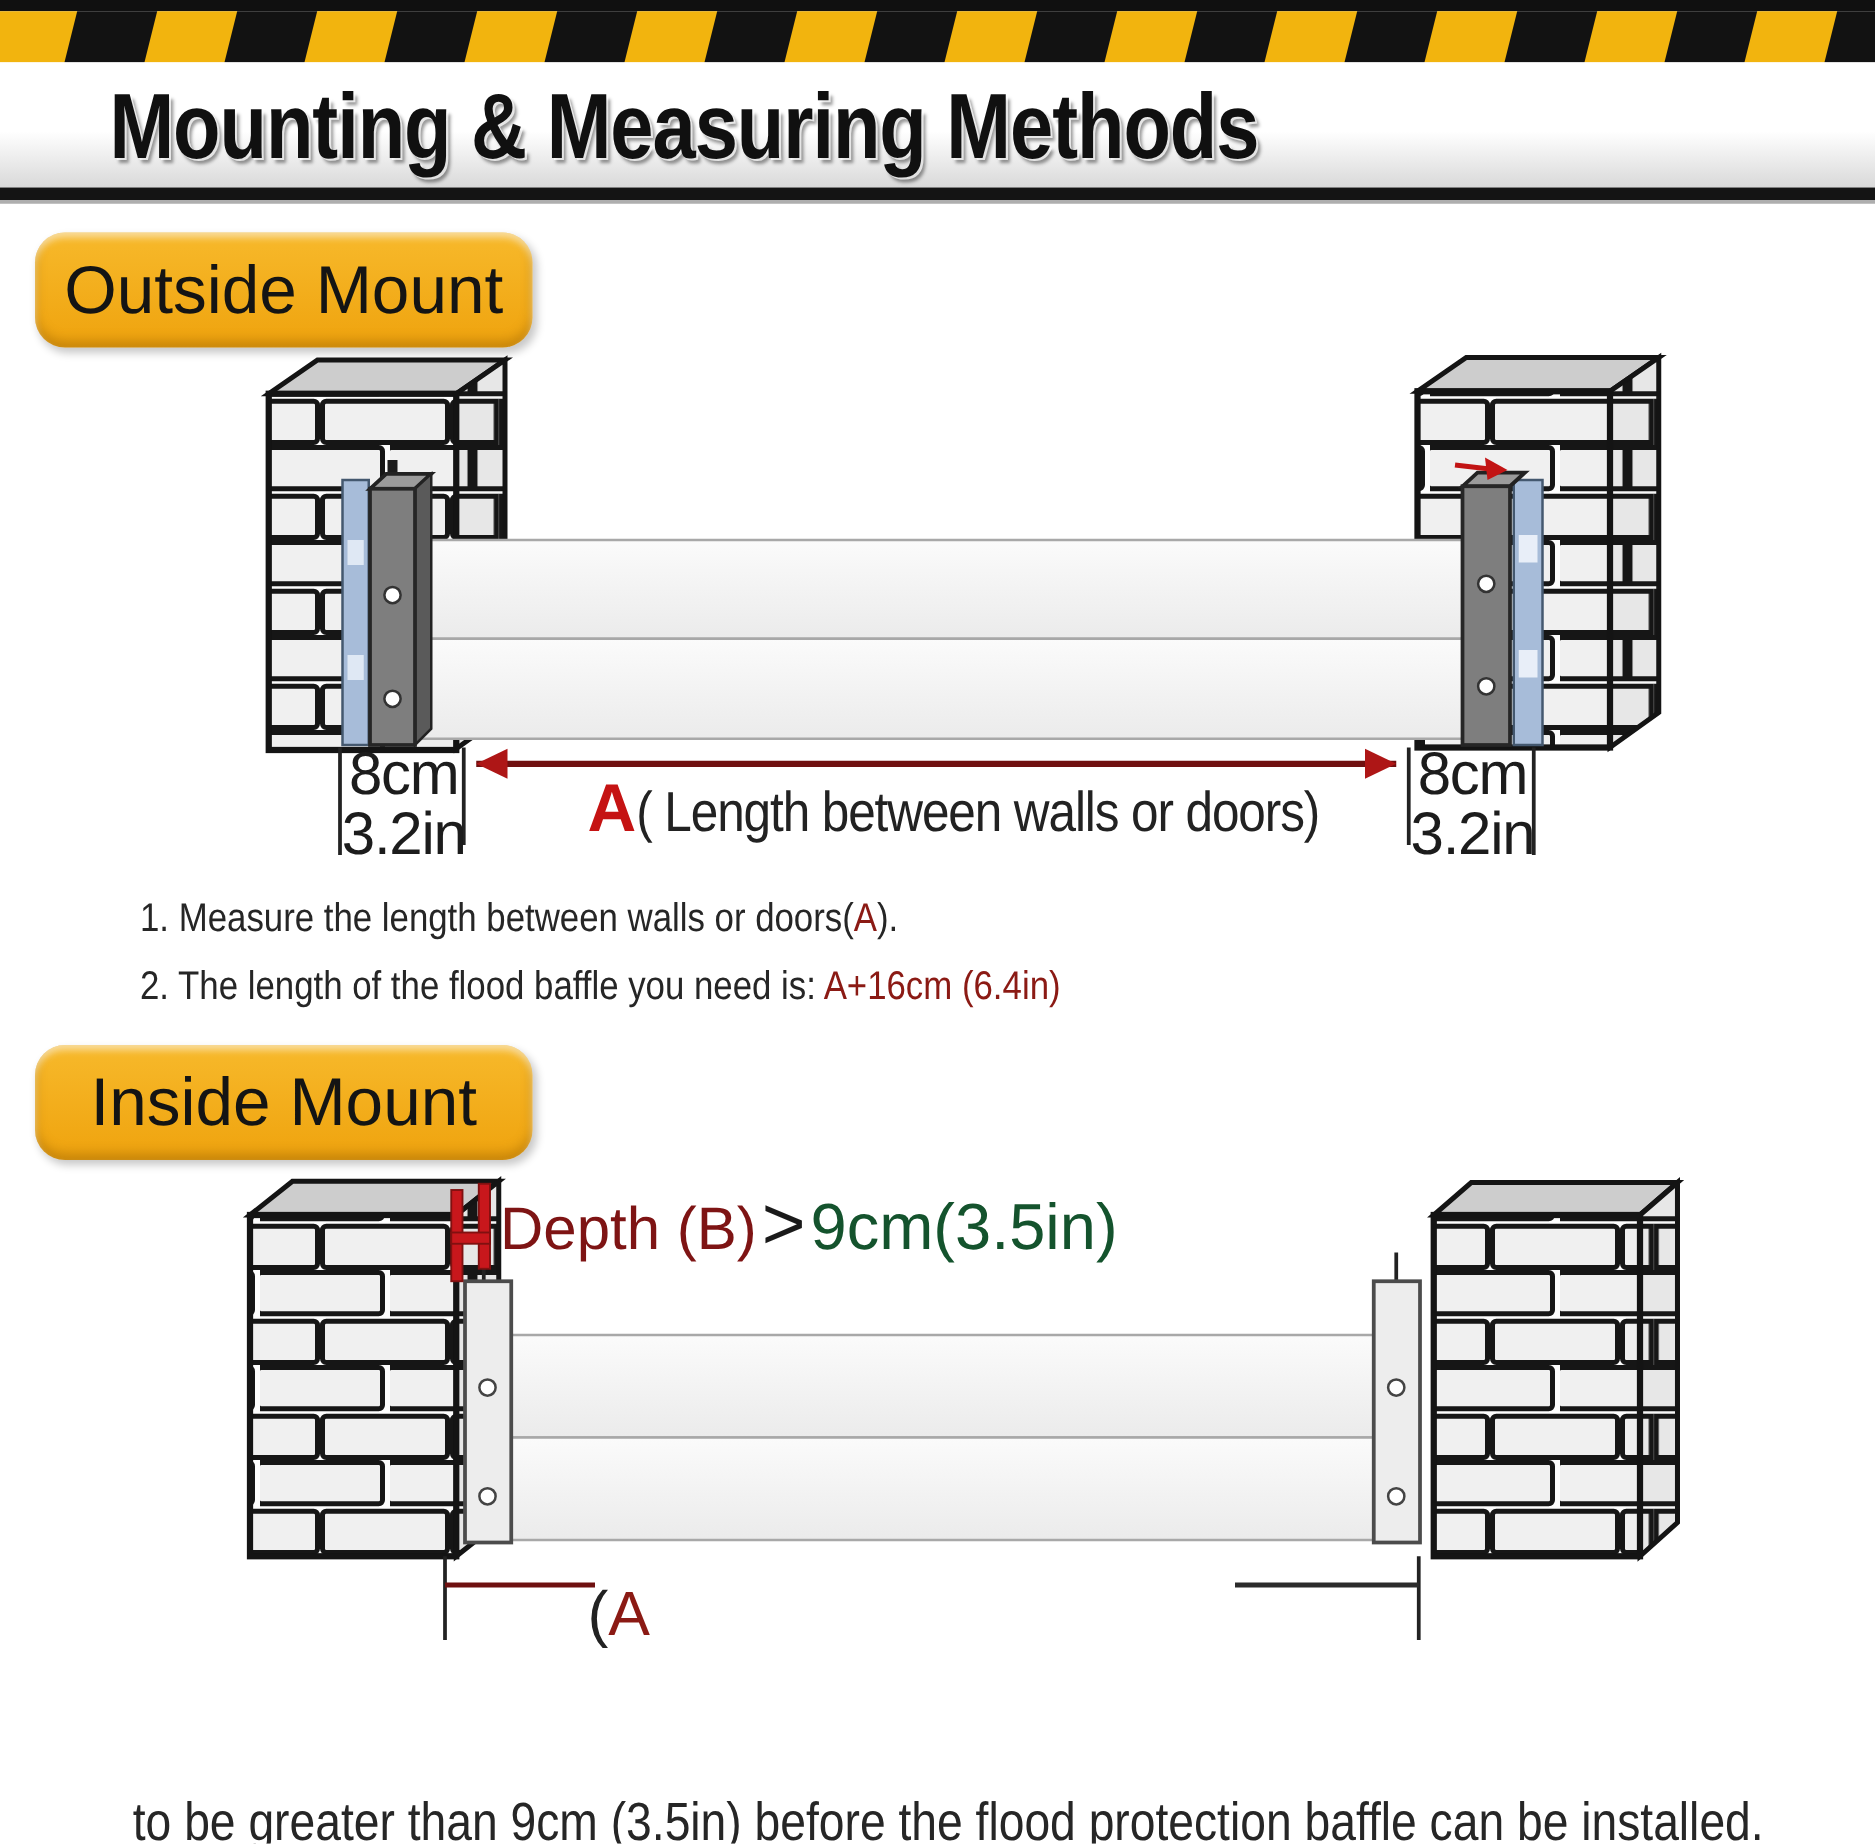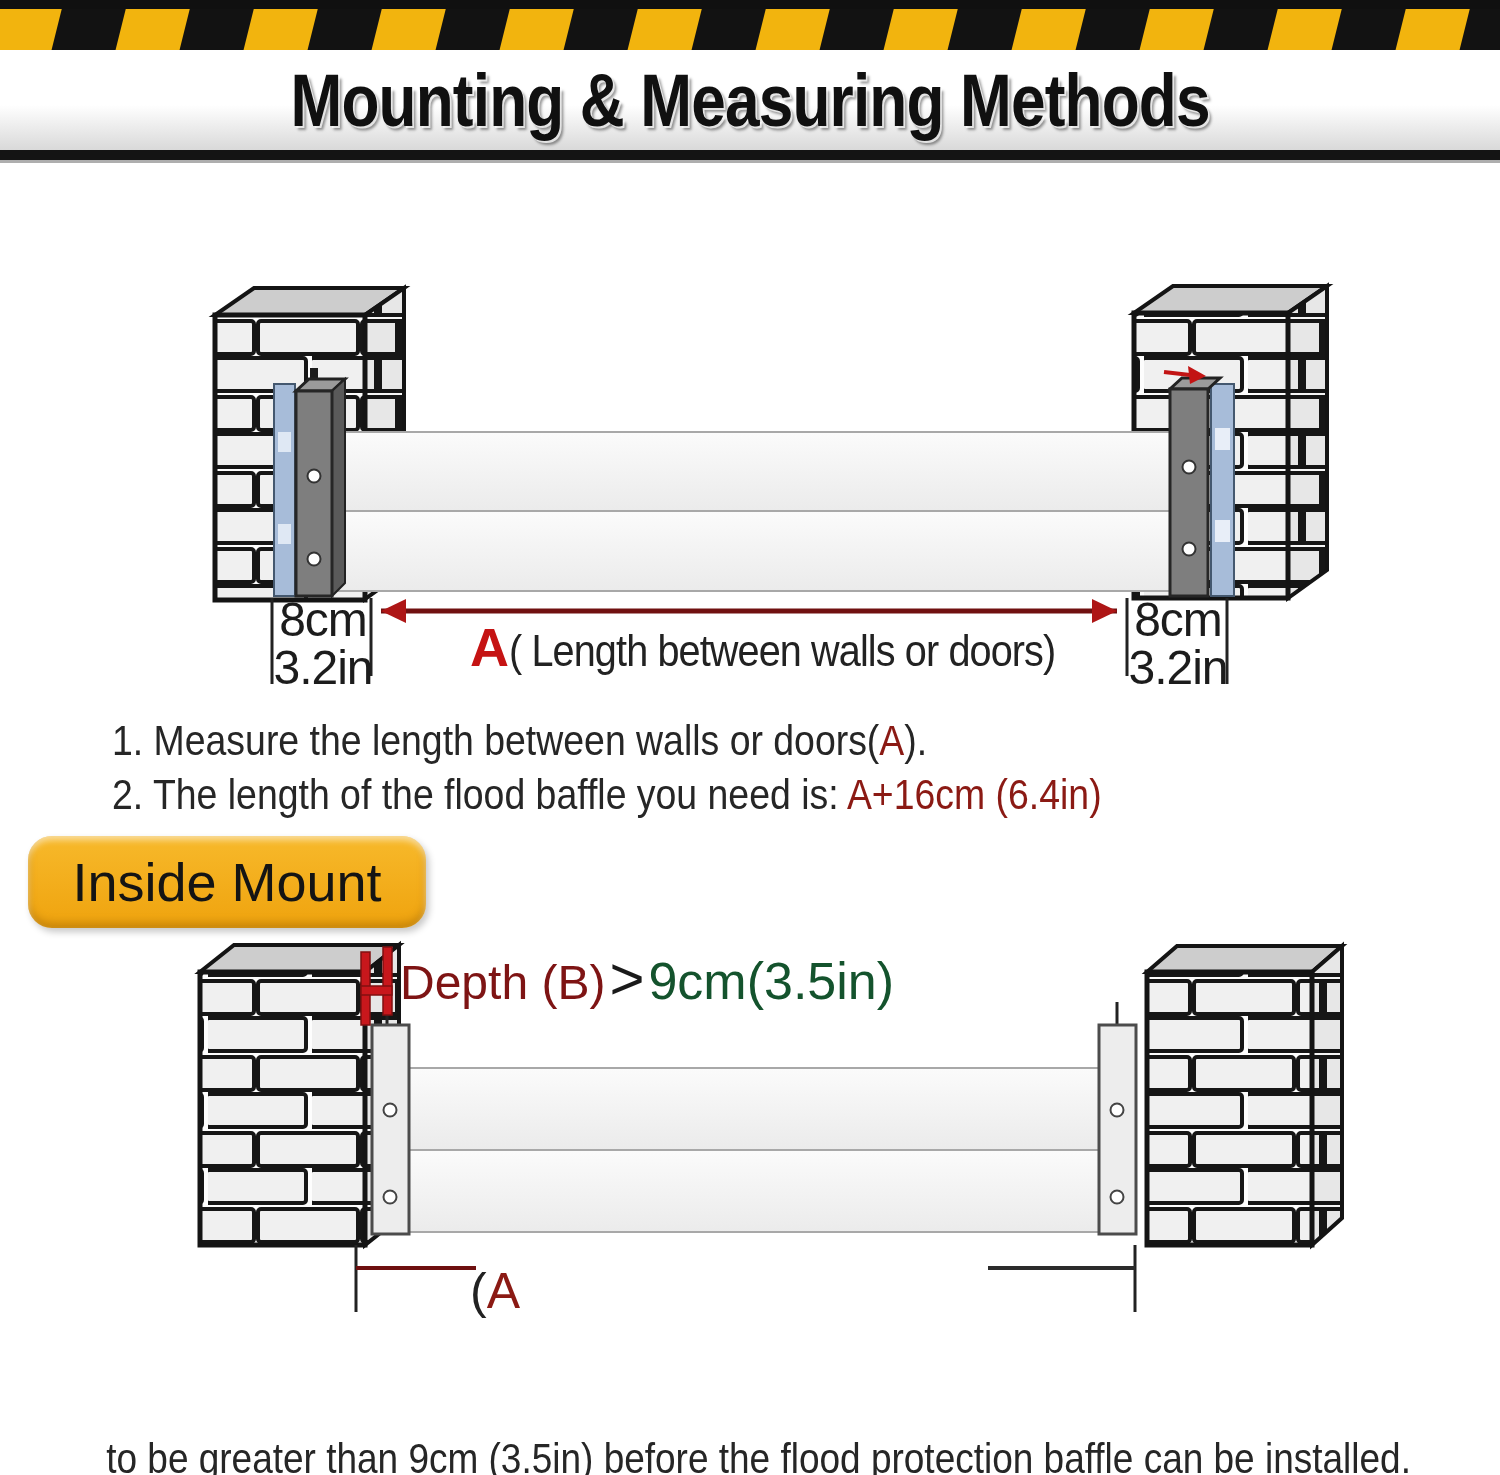--- a/index.html
+++ b/index.html
@@ -2,41 +2,41 @@
 <html><head>
 <meta charset="utf-8">
 <style>
   html,body{margin:0;padding:0;background:#ffffff;}
   #canvas{position:relative;width:1500px;height:1475px;background:#ffffff;overflow:hidden;
           font-family:"Liberation Sans", sans-serif;color:#262626;}
   .abs{position:absolute;}
   
   .banner{position:absolute;left:0;top:50px;width:1500px;height:100px;
           background:linear-gradient(#ffffff, #ffffff 55%, #d9d9d9);
-          display:flex;align-items:center;justify-content:center;}
+          display:flex;align-items:center;}
   .title{font-size:74px;font-weight:bold;color:#101010;letter-spacing:-1px;white-space:nowrap;
          transform:scaleX(0.84);
          text-shadow:2px 2px 0 rgba(255,255,255,0.75), 4px 4px 3px rgba(0,0,0,0.4);}
   .title-bar{position:absolute;left:0;top:150px;width:1500px;height:10px;background:#141414;
              box-shadow:0 3px 0 rgba(120,120,120,0.6);}
   
   .badge{position:absolute;left:28px;width:398px;height:92px;border-radius:24px;
          background:linear-gradient(#f7b92b, #efa30e);
          box-shadow:inset 0 4px 6px rgba(255,255,255,0.55), inset 0 -5px 9px rgba(135,85,0,0.4), 3px 4px 7px rgba(0,0,0,0.22);
          display:flex;align-items:center;justify-content:center;
          font-size:54px;color:#141414;letter-spacing:0;}
   
   .dimnum{position:absolute;width:112px;text-align:center;font-size:48px;letter-spacing:-1px;
           color:#1c1c1c;line-height:1.0;white-space:nowrap;}
   .dimrow{position:absolute;display:flex;align-items:baseline;white-space:nowrap;}
   .bigA{font-size:54px;font-weight:bold;color:#c51313;line-height:1;}
   .dimtext{font-size:45px;color:#222222;letter-spacing:-1px;display:inline-block;
            transform:scaleX(0.88);transform-origin:0 100%;line-height:1;}
   
-  .step{position:absolute;white-space:nowrap;font-size:43px;line-height:1.15;color:#262626;}
+  .step{position:absolute;white-space:nowrap;font-size:32px;line-height:1.15;color:#262626;}
   .condL{display:inline-block;transform:scaleX(0.87);transform-origin:0 0;white-space:nowrap;}
   .condC{display:inline-block;transform:scaleX(0.86);transform-origin:center 0;white-space:nowrap;}
   .center-line{position:absolute;left:0;width:1500px;text-align:center;font-size:43px;color:#262626;}
   .red{color:#8b1a14;}
   
   .depth-label{position:absolute;display:flex;align-items:baseline;white-space:nowrap;}
   .depth-red{font-size:48px;color:#7e1414;letter-spacing:0;}
   .depth-gt{font-size:60px;color:#1a1a1a;padding:0 4px;}
   .depth-val{font-size:52px;color:#14532d;}
   .len-label{position:absolute;display:flex;align-items:baseline;white-space:nowrap;font-size:50px;color:#222;}
@@ -55,20 +55,21 @@
     </defs>
     <rect x="0" y="0" width="1500" height="9" fill="#101010"></rect>
     <rect x="0" y="9" width="1500" height="41" fill="url(#haz)"></rect>
   </svg>
 
   <div class="banner">
     <div class="title">Mounting &amp; Measuring Methods</div>
   </div>
   <div class="title-bar"></div>
 
+  <div class="badge" style="top:186px">Outside Mount</div>
 
   <svg class="abs" style="left:0;top:280px" width="1500" height="410" viewBox="0 0 1500 410">
     <defs>
       <pattern id="bf1" width="104" height="76" patternUnits="userSpaceOnUse">
         <rect width="104" height="76" fill="#fdfdfd"></rect>
         <g stroke="#161616" stroke-width="4" fill="#f0f0f0">
           <rect x="-2" y="2" width="100" height="33" rx="3"></rect>
           <rect x="-54" y="41" width="100" height="33" rx="3"></rect>
           <rect x="50" y="41" width="100" height="33" rx="3"></rect>
         </g>

